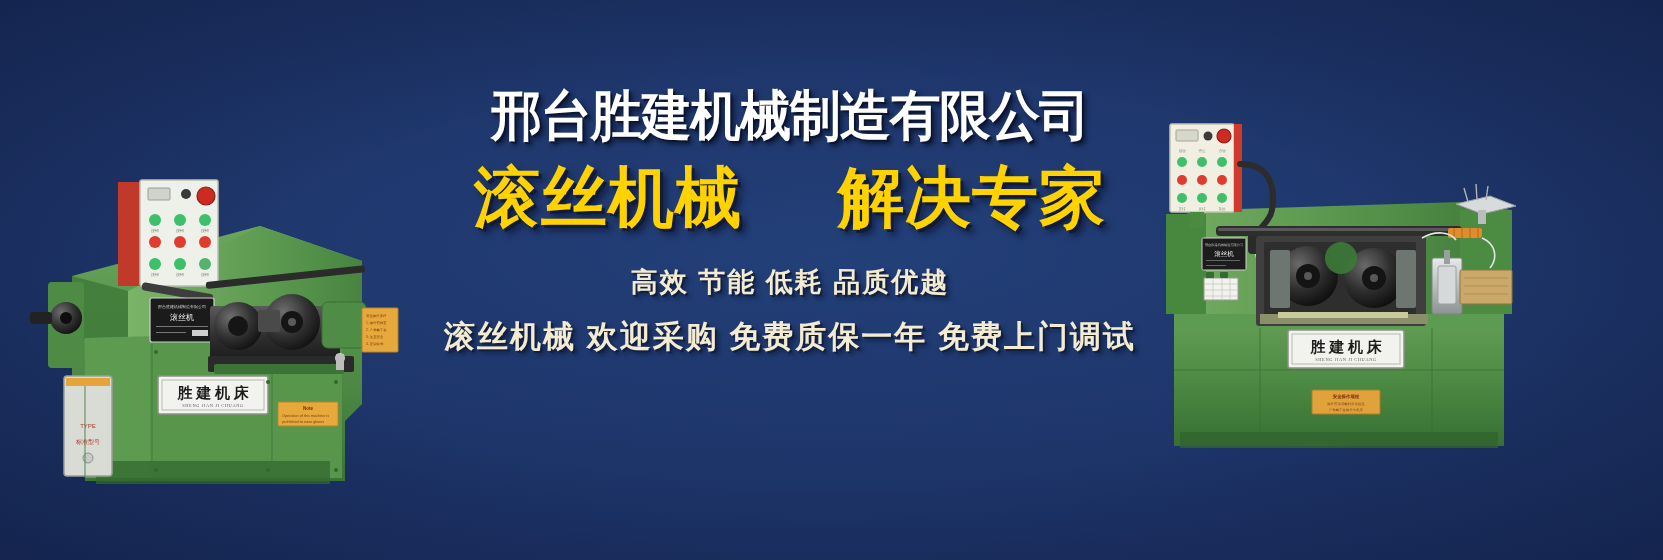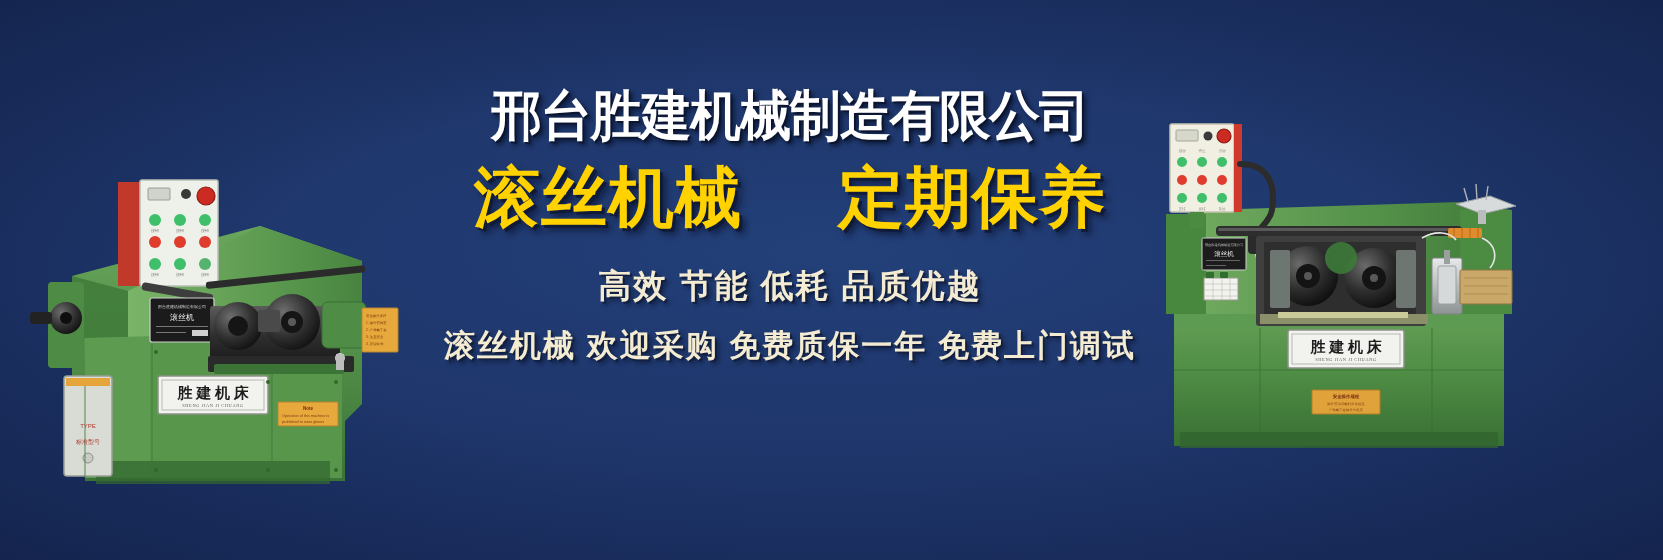--- a/index.html
+++ b/index.html
@@ -64,21 +64,21 @@
     color: #ffd200;
     line-height: 1;
     letter-spacing: 1px;
     text-shadow:
       3px 3px 0 rgba(16,26,54,0.9),
       6px 6px 6px rgba(6,14,36,0.6);
   }
 
   .tagline-1 {
     margin-top: 34px;
-    font-size: 33px;
+    font-size: 27px;
     font-weight: bold;
     color: #f4ecd2;
     letter-spacing: 2px;
     white-space: nowrap;
     text-shadow:
       2px 2px 0 rgba(18,30,62,0.9),
       4px 4px 4px rgba(6,14,36,0.55);
   }
 
   .tagline-2 {
@@ -383,21 +383,21 @@
         <line x1="272" y1="210" x2="272" y2="314"></line>
       </g>
     </svg>
   </div>
 
   <div class="text-block">
     <div class="company-name">邢台胜建机械制造有限公司</div>
 
     <div class="headline">
       <span class="headline-part">滚丝机械</span>
-      <span class="headline-part">定期保养</span>
+      <span class="headline-part">解决专家</span>
     </div>
 
     <div class="tagline-1">高效  节能  低耗  品质优越</div>
     <div class="tagline-2">滚丝机械  欢迎采购  免费质保一年  免费上门调试</div>
   </div>
 
   <div class="vignette"></div>
 </div>
 
 </body></html>

